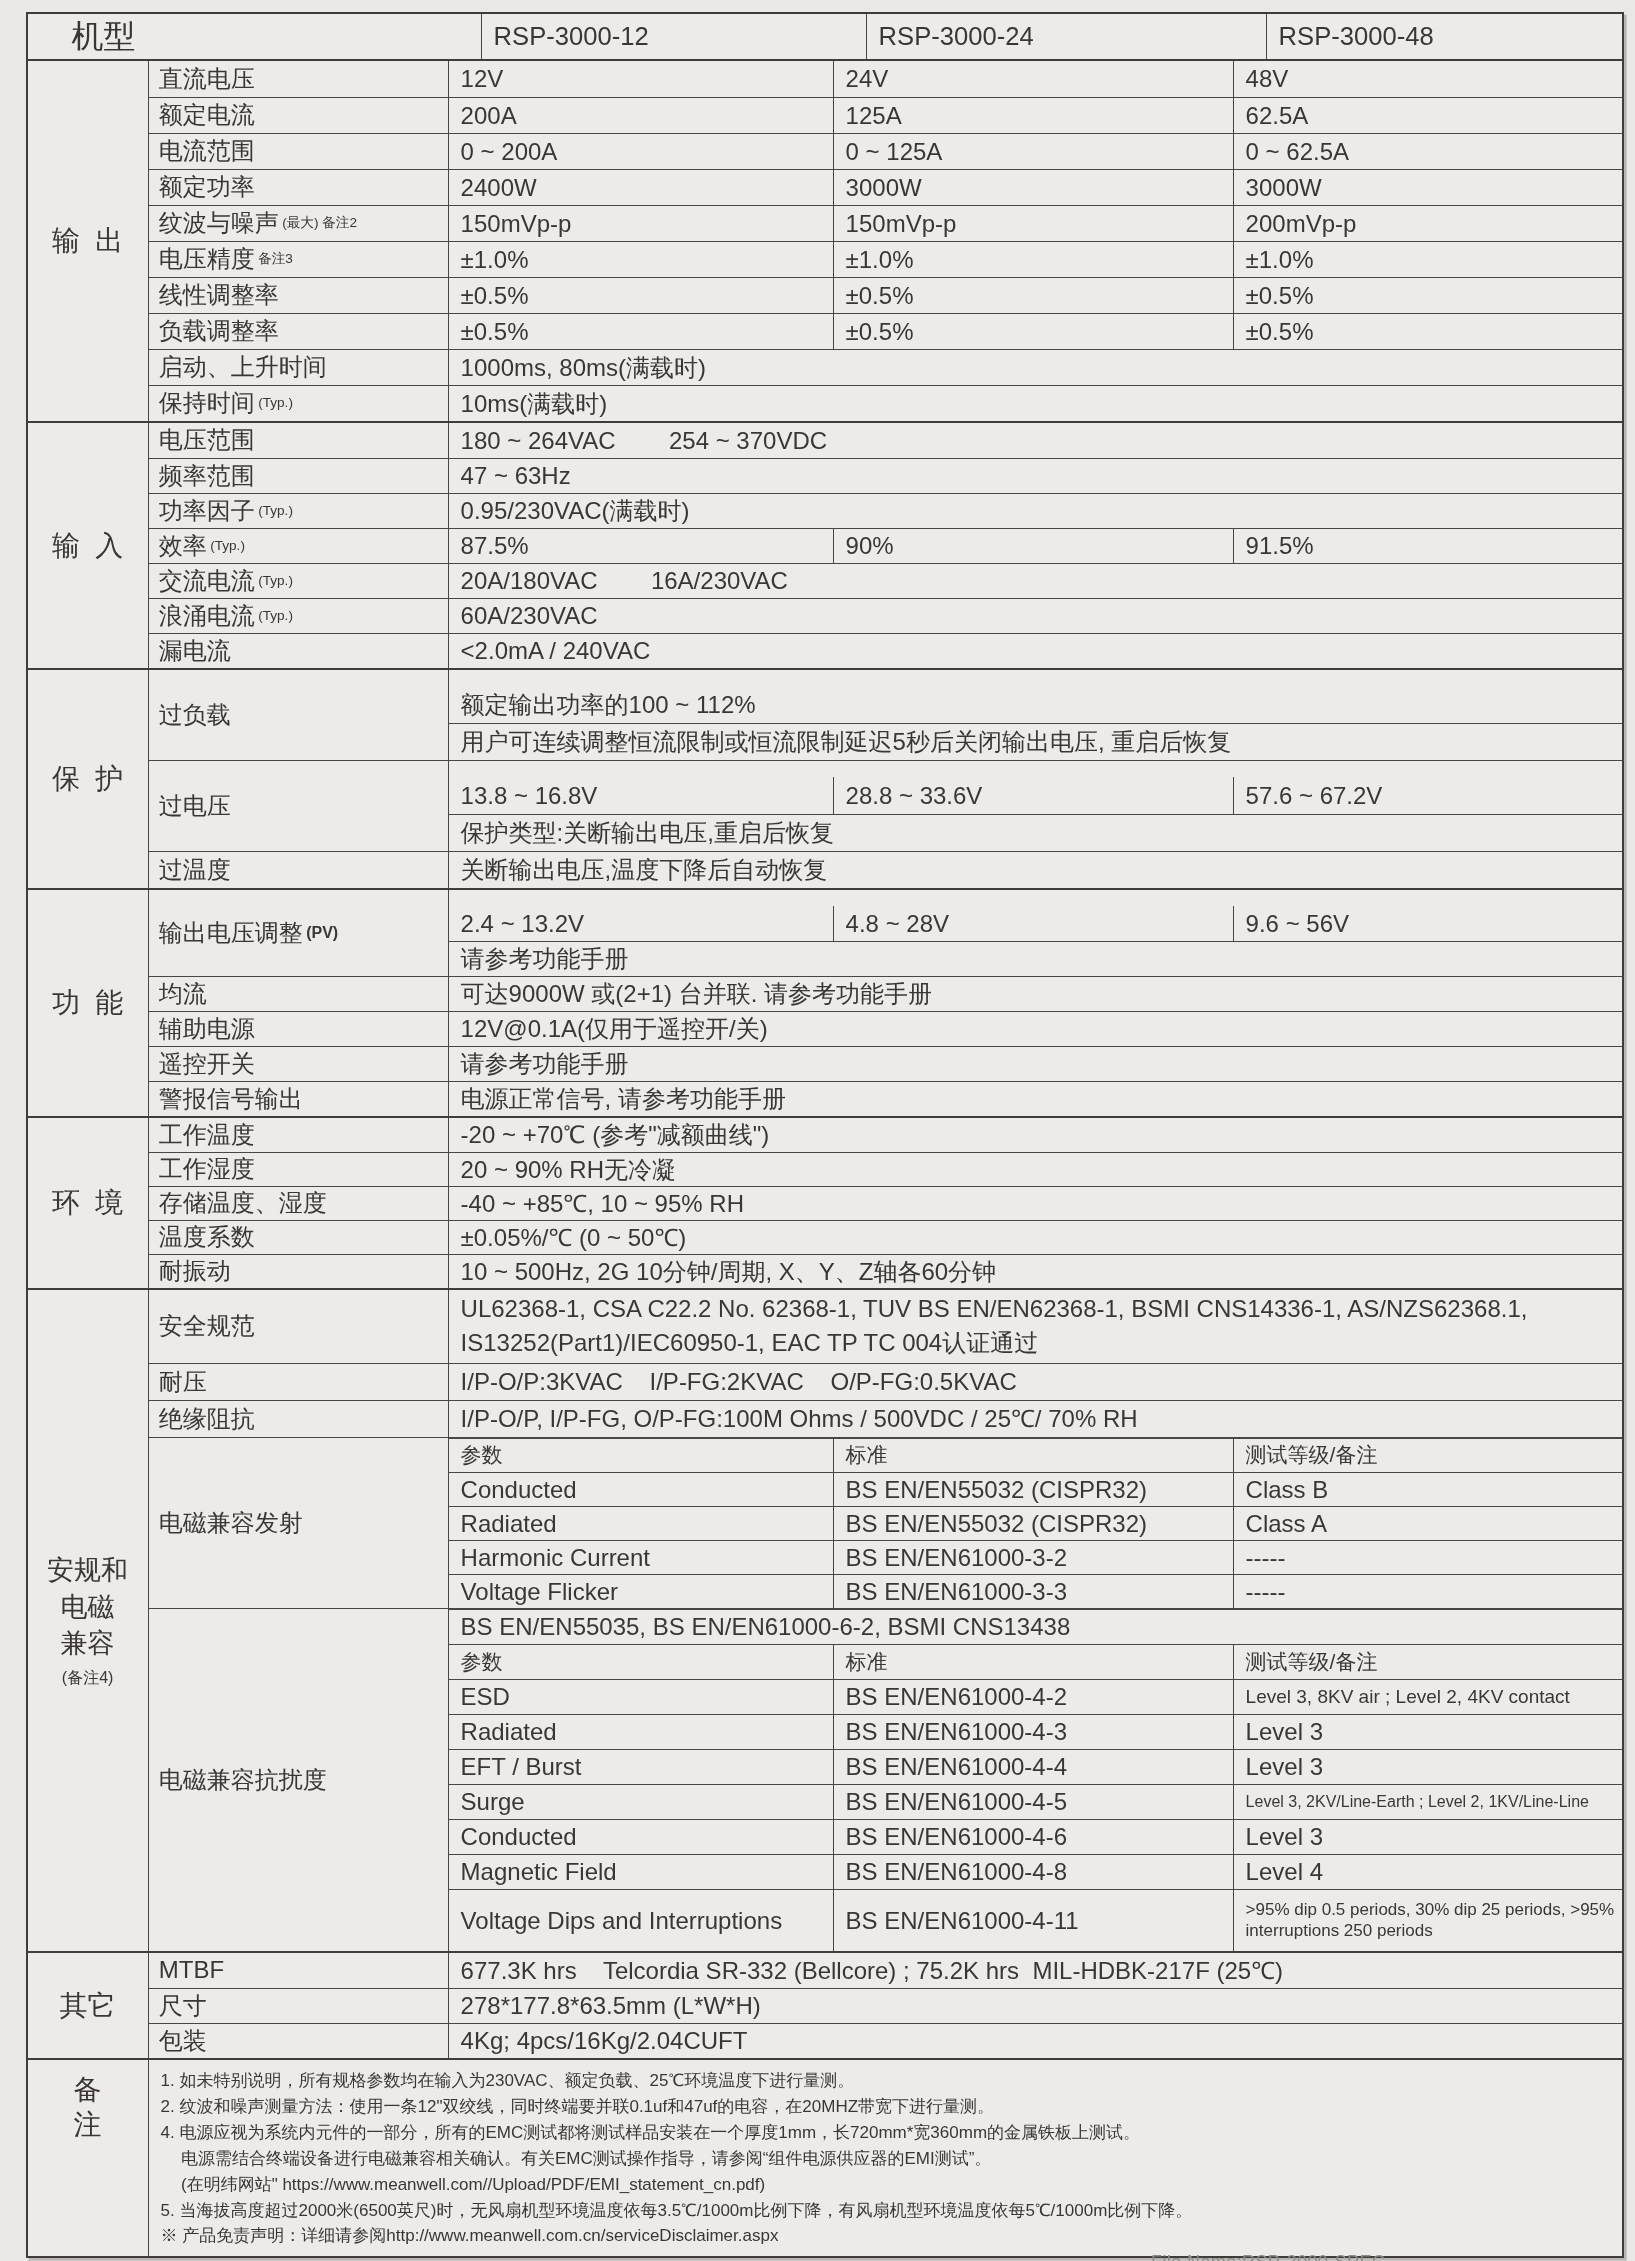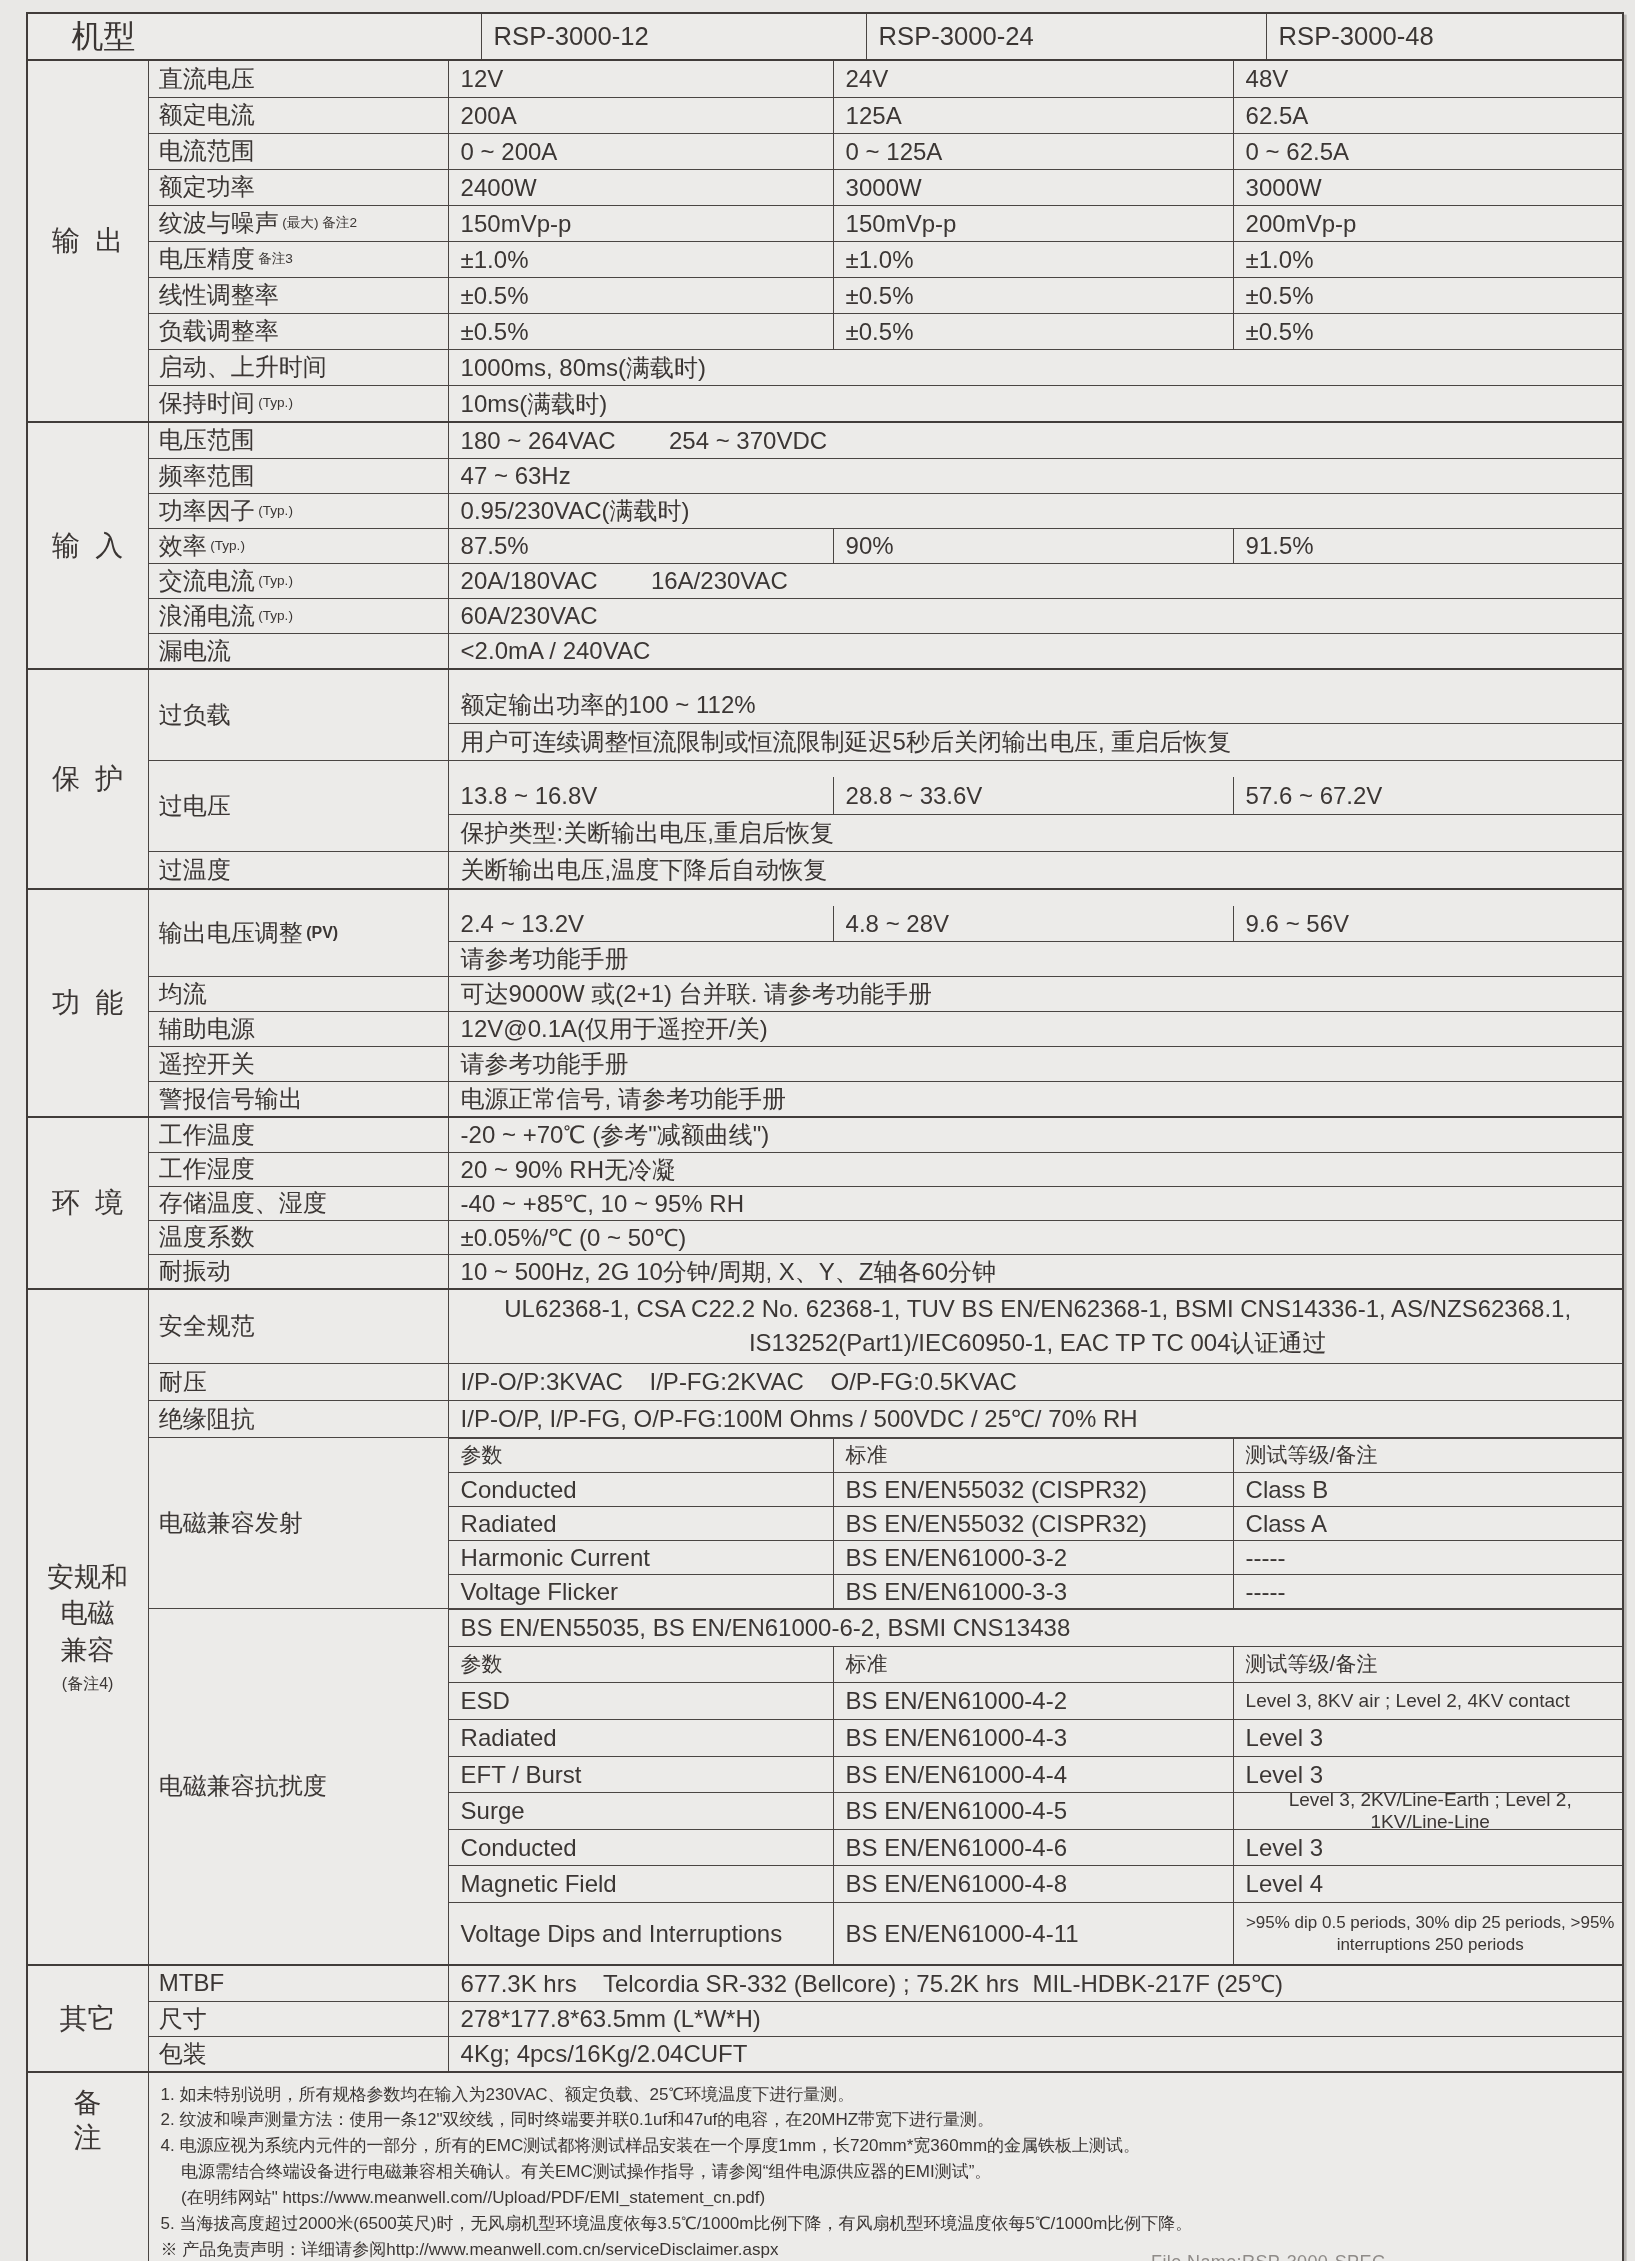--- a/index.html
+++ b/index.html
@@ -19,21 +19,21 @@
   .sec{ display:flex; border-top:2.6px solid #413c3a; }
   .sec:first-child{ border-top:none; }
   .cat{
     width:121px; min-width:121px; border-right:1.7px solid #4a4543;
     display:flex; flex-direction:column; align-items:center; justify-content:center;
     font-size:28px; text-align:center; line-height:1.35;
   }
   .cat .sp2{ letter-spacing:15.3px; text-indent:15.3px; }
   .cat .catnote{ font-size:16px; margin-top:5.1px; }
   .vertchars{ width:1.15em; word-break:break-all; line-height:1.25; }
-  .secbody{ flex:1; display:flex; flex-direction:column;text-align:center; }
+  .secbody{ flex:1; display:flex; flex-direction:column; }
   .r{ display:flex; border-top:1.7px solid #4a4543; align-items:stretch; }
   .secbody .r:first-child{ border-top:none; }
   .p{
     width:300px; min-width:300px; border-right:1.7px solid #4a4543;
     display:flex; align-items:center; padding:1.7px 5.1px 1.7px 10.2px;
     font-size:24px; line-height:1.1;
   }
   .p .lnote{ font-size:13.6px; margin-left:3.4px; white-space:nowrap; align-self:center; }
   .p .lnote-bold{ font-size:16px; font-weight:bold; }
   .cell{
@@ -57,21 +57,21 @@
   .h-oth .r{ min-height:35px; }
   .safety-std{ min-height:72px; }
   .safety-std .cell{ line-height:1.45; }
   .h44{ min-height:37px; }
   .subtable{ flex:1; display:flex; flex-direction:column; }
   .subtable .sub{ min-height:34px; }
   .imm .sub{ min-height:35px; }
   .sub.tall{ min-height:62px; }
   .bsrow{ min-height:37px; }
   .sthead .cell{ font-size:21px; }
-  .small-level{ font-size:19px; }
+  .small-level{ font-size:16px; }
   .mid-level{ font-size:19px; }
   .dips-level{ font-size:17px; line-height:1.25; }
   .head .cell{ font-weight:normal; font-size:25.6px; }
   .hc1{ width:422px; min-width:422px; border-right:1.7px solid #4a4543; font-weight:normal !important; font-size:32px !important; }
   
   .notes-body{ flex:1; padding:8.5px 8.5px 6.8px 12px; font-size:17px; line-height:1.52; }
   .nline{ white-space:pre-wrap; }
   .nindent{ padding-left:20.4px; }
   .footer-frag{
     position:absolute; left:1151px; top:2252px; width:477px;

